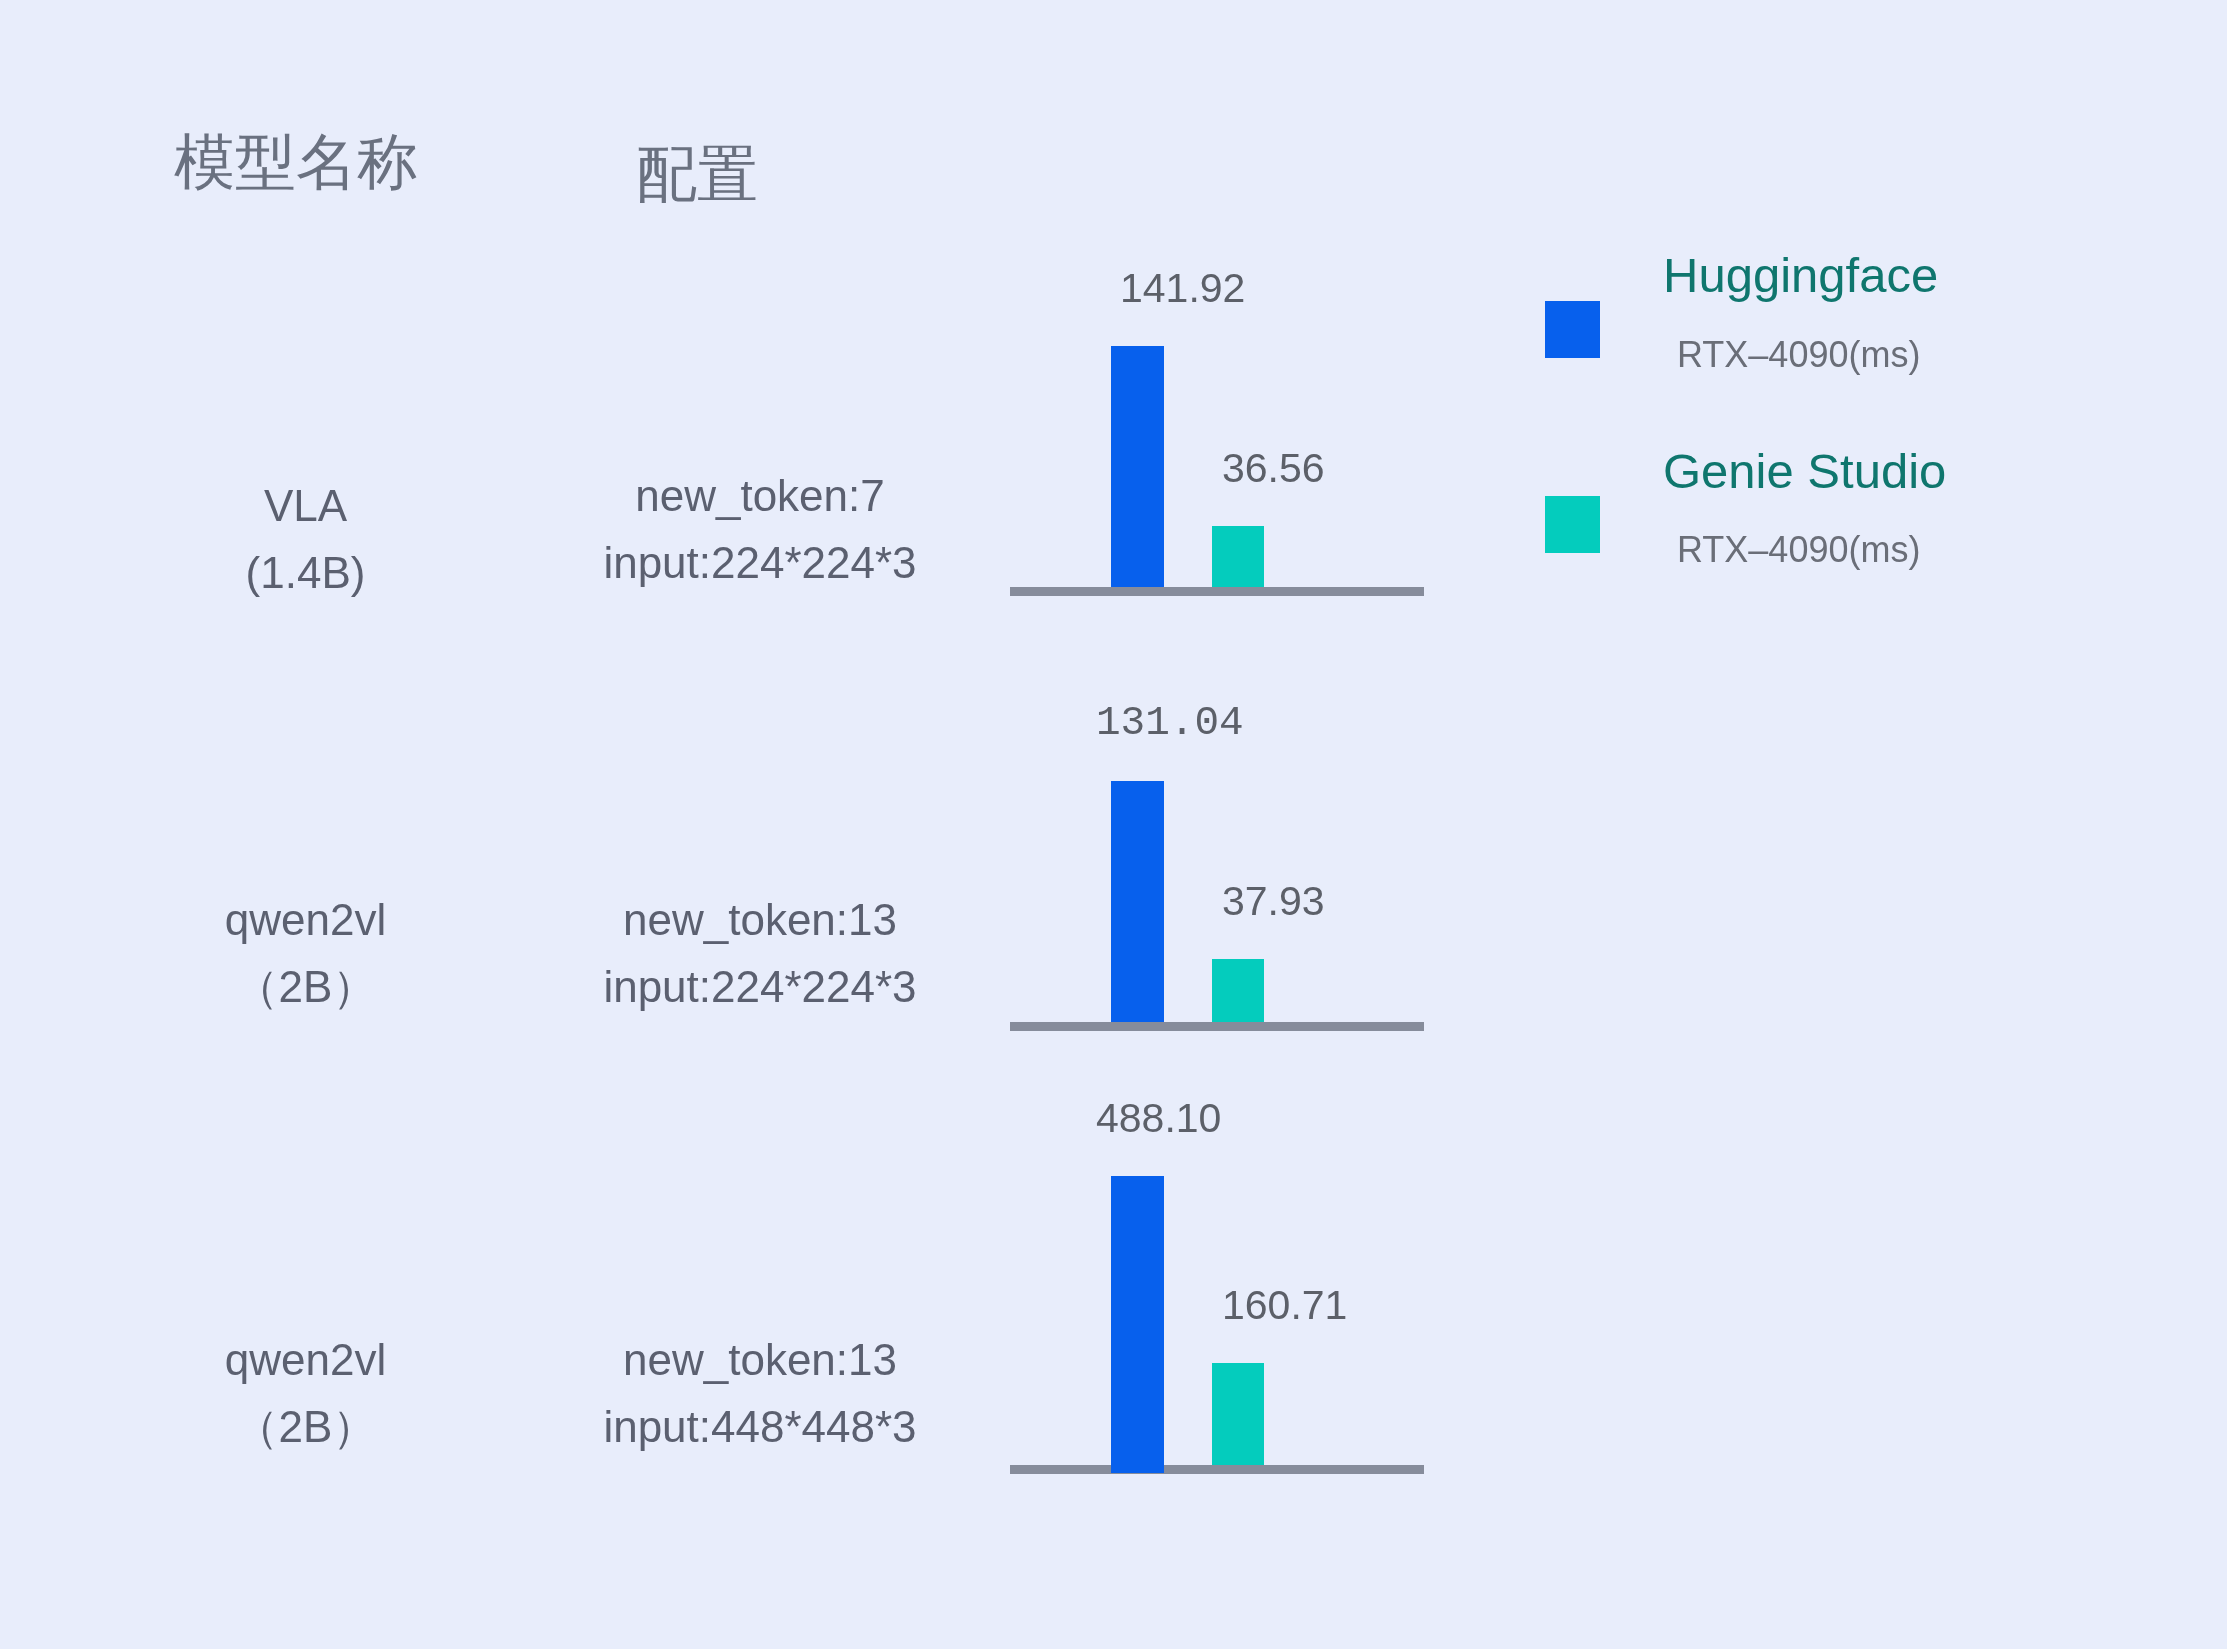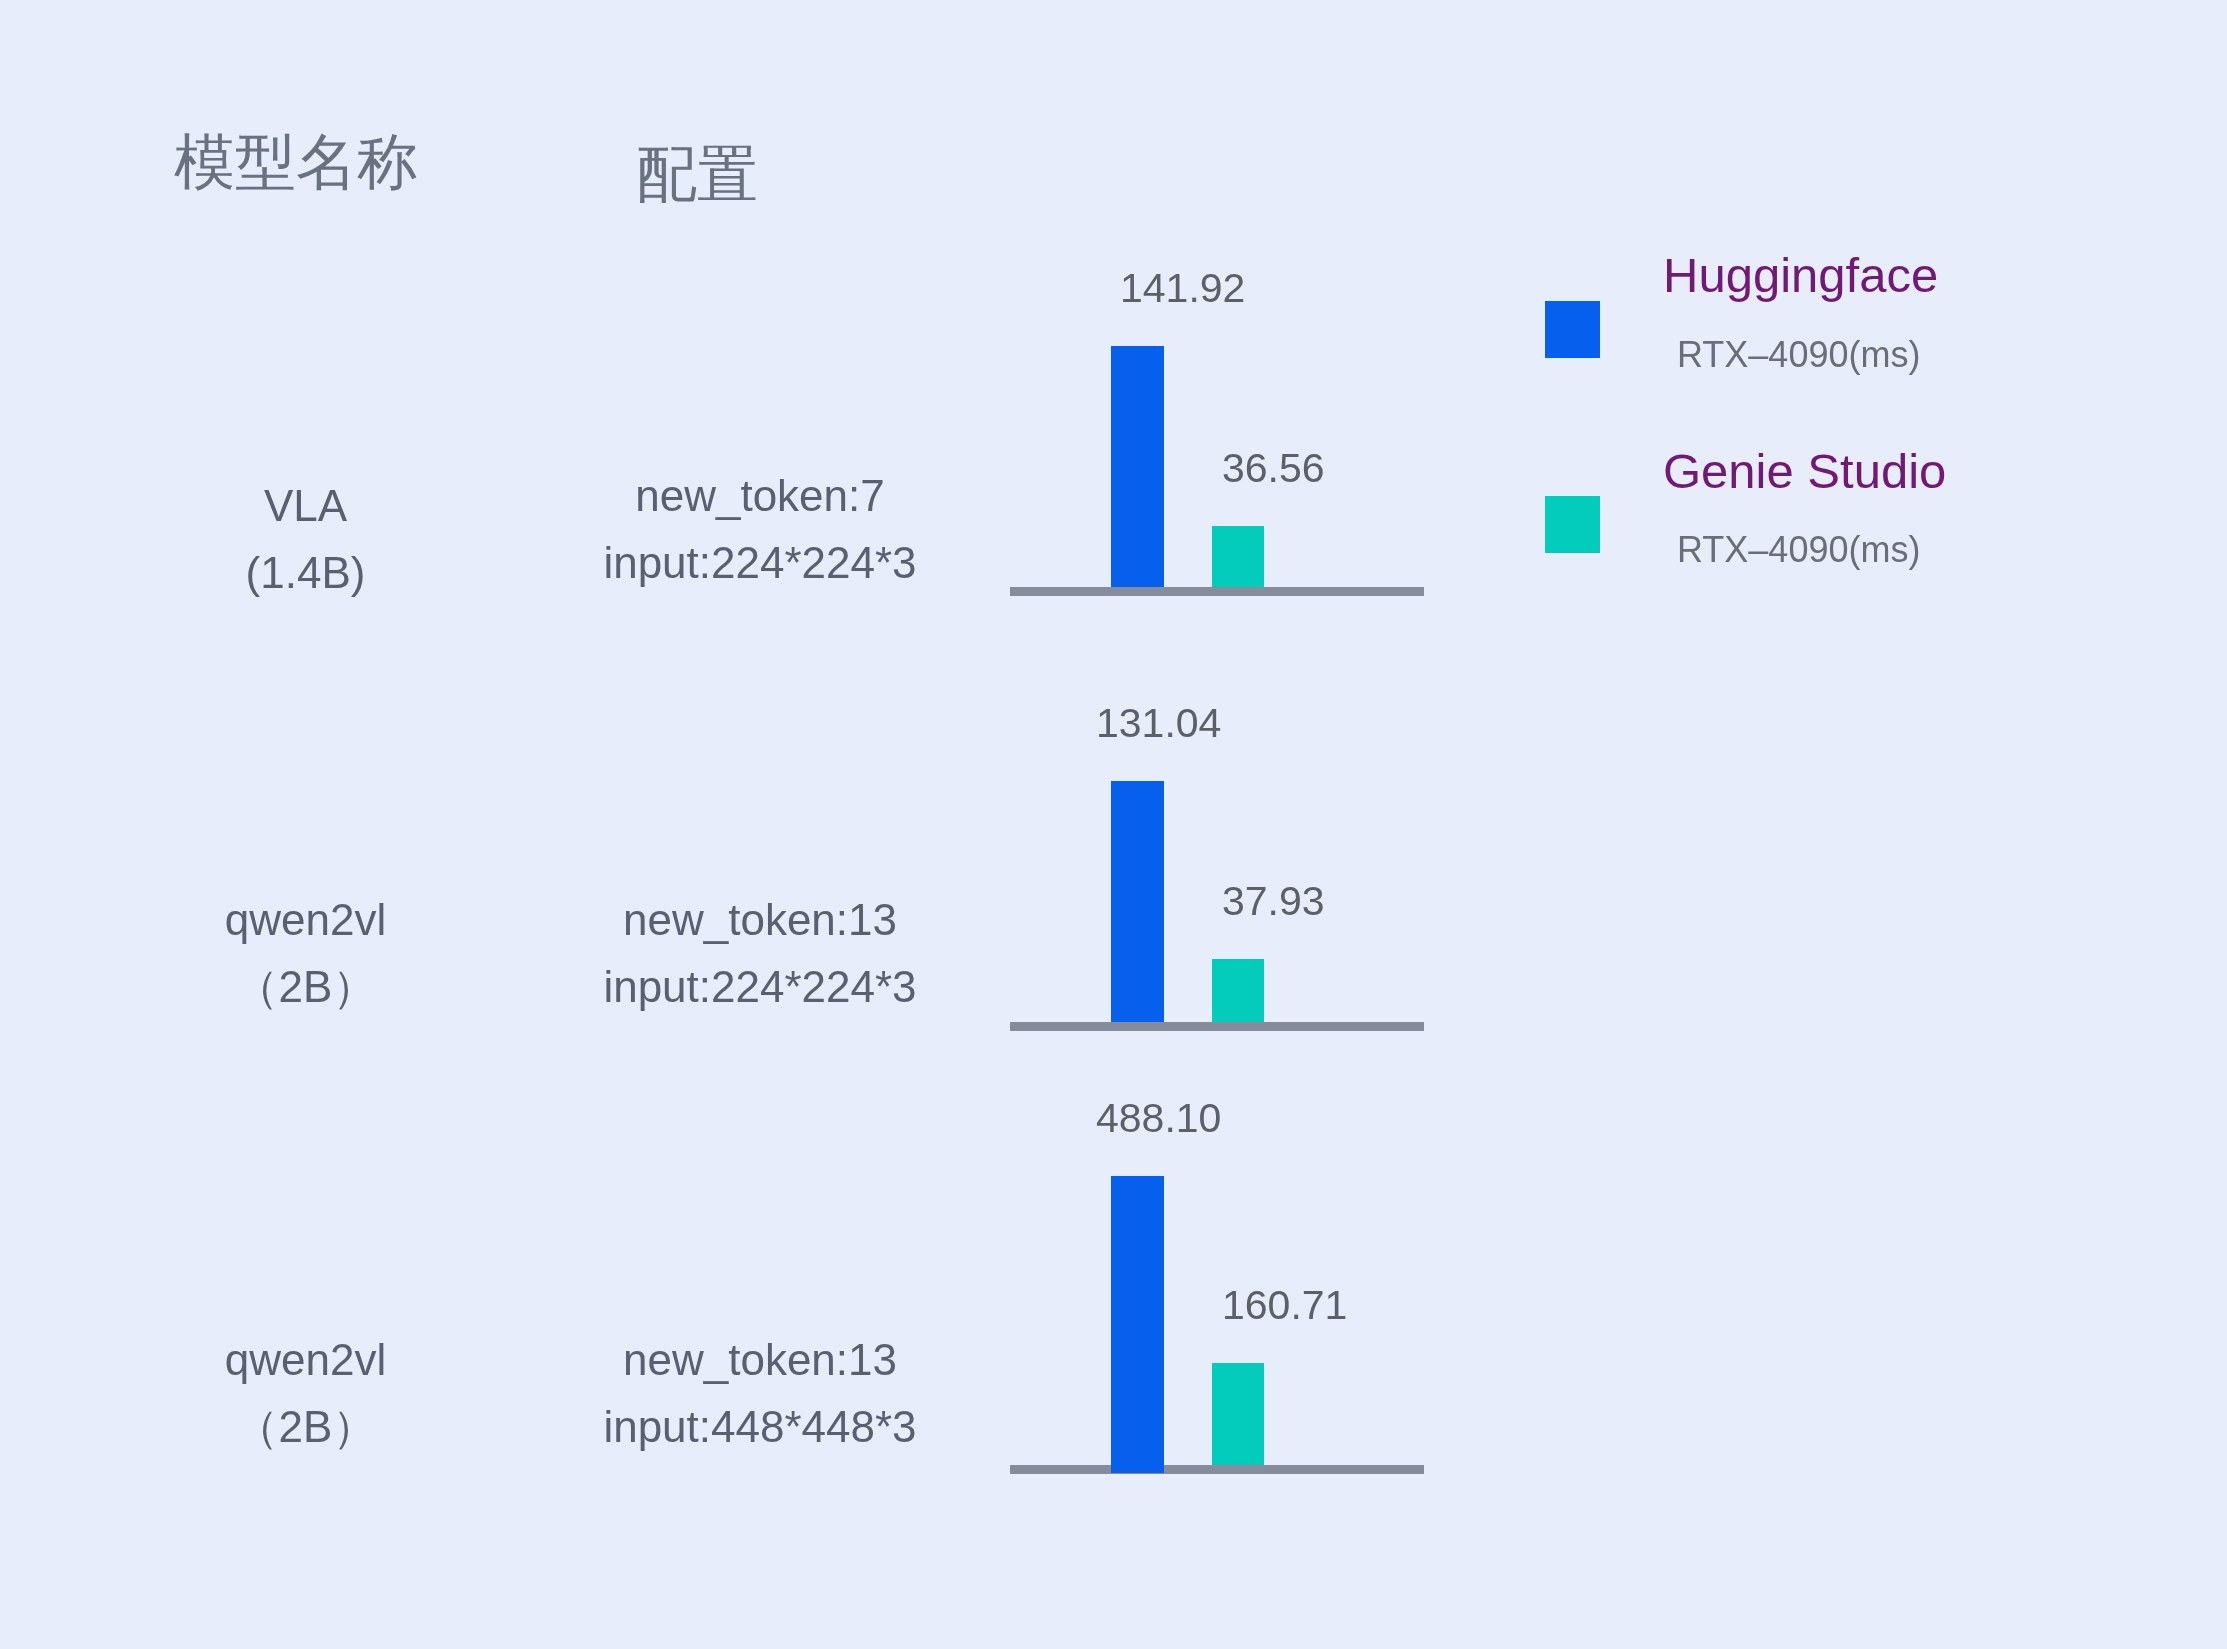--- a/index.html
+++ b/index.html
@@ -94,21 +94,21 @@
     position: absolute;
     left: 0;
     width: 55px;
     height: 57px;
   }
   .legend-swatch.blue { background: #0760ed; }
   .legend-swatch.teal { background: #04ccbd; }
   .legend-title {
     position: absolute;
     left: 118px;
-    color: #701a75;
+    color: #0f766e;
     font-size: 49px;
     line-height: 1;
     white-space: nowrap;
   }
   .legend-sub {
     position: absolute;
     left: 132px;
     color: #6a6e78;
     font-size: 36px;
     line-height: 1;
@@ -146,21 +146,21 @@
   </div>
   <div class="row-label row-config" style="left:517px; top:886px;">
     <div>new_token:13</div>
     <div>input:224*224*3</div>
   </div>
 
   <div class="plot" style="top:781px; height:250px;">
     <div class="baseline" style="top:241px;"></div>
     <div class="bar blue" style="left:101px; width:53px; height:241px;"></div>
     <div class="bar teal" style="left:202px; width:52px; height:63px;"></div>
-    <div class="bar-value" style="left:86px; top:-78px;">131.04</div>
+    <div class="bar-value" style="left:86px; top:-78px;font-family:Liberation Mono, monospace;">131.04</div>
     <div class="bar-value" style="left:212px; top:100px;">37.93</div>
   </div>
 
   <div class="row-label row-model" style="left:141px; top:1326px;">
     <div>qwen2vl</div>
     <div>（2B）</div>
   </div>
   <div class="row-label row-config" style="left:517px; top:1326px;">
     <div>new_token:13</div>
     <div>input:448*448*3</div>

